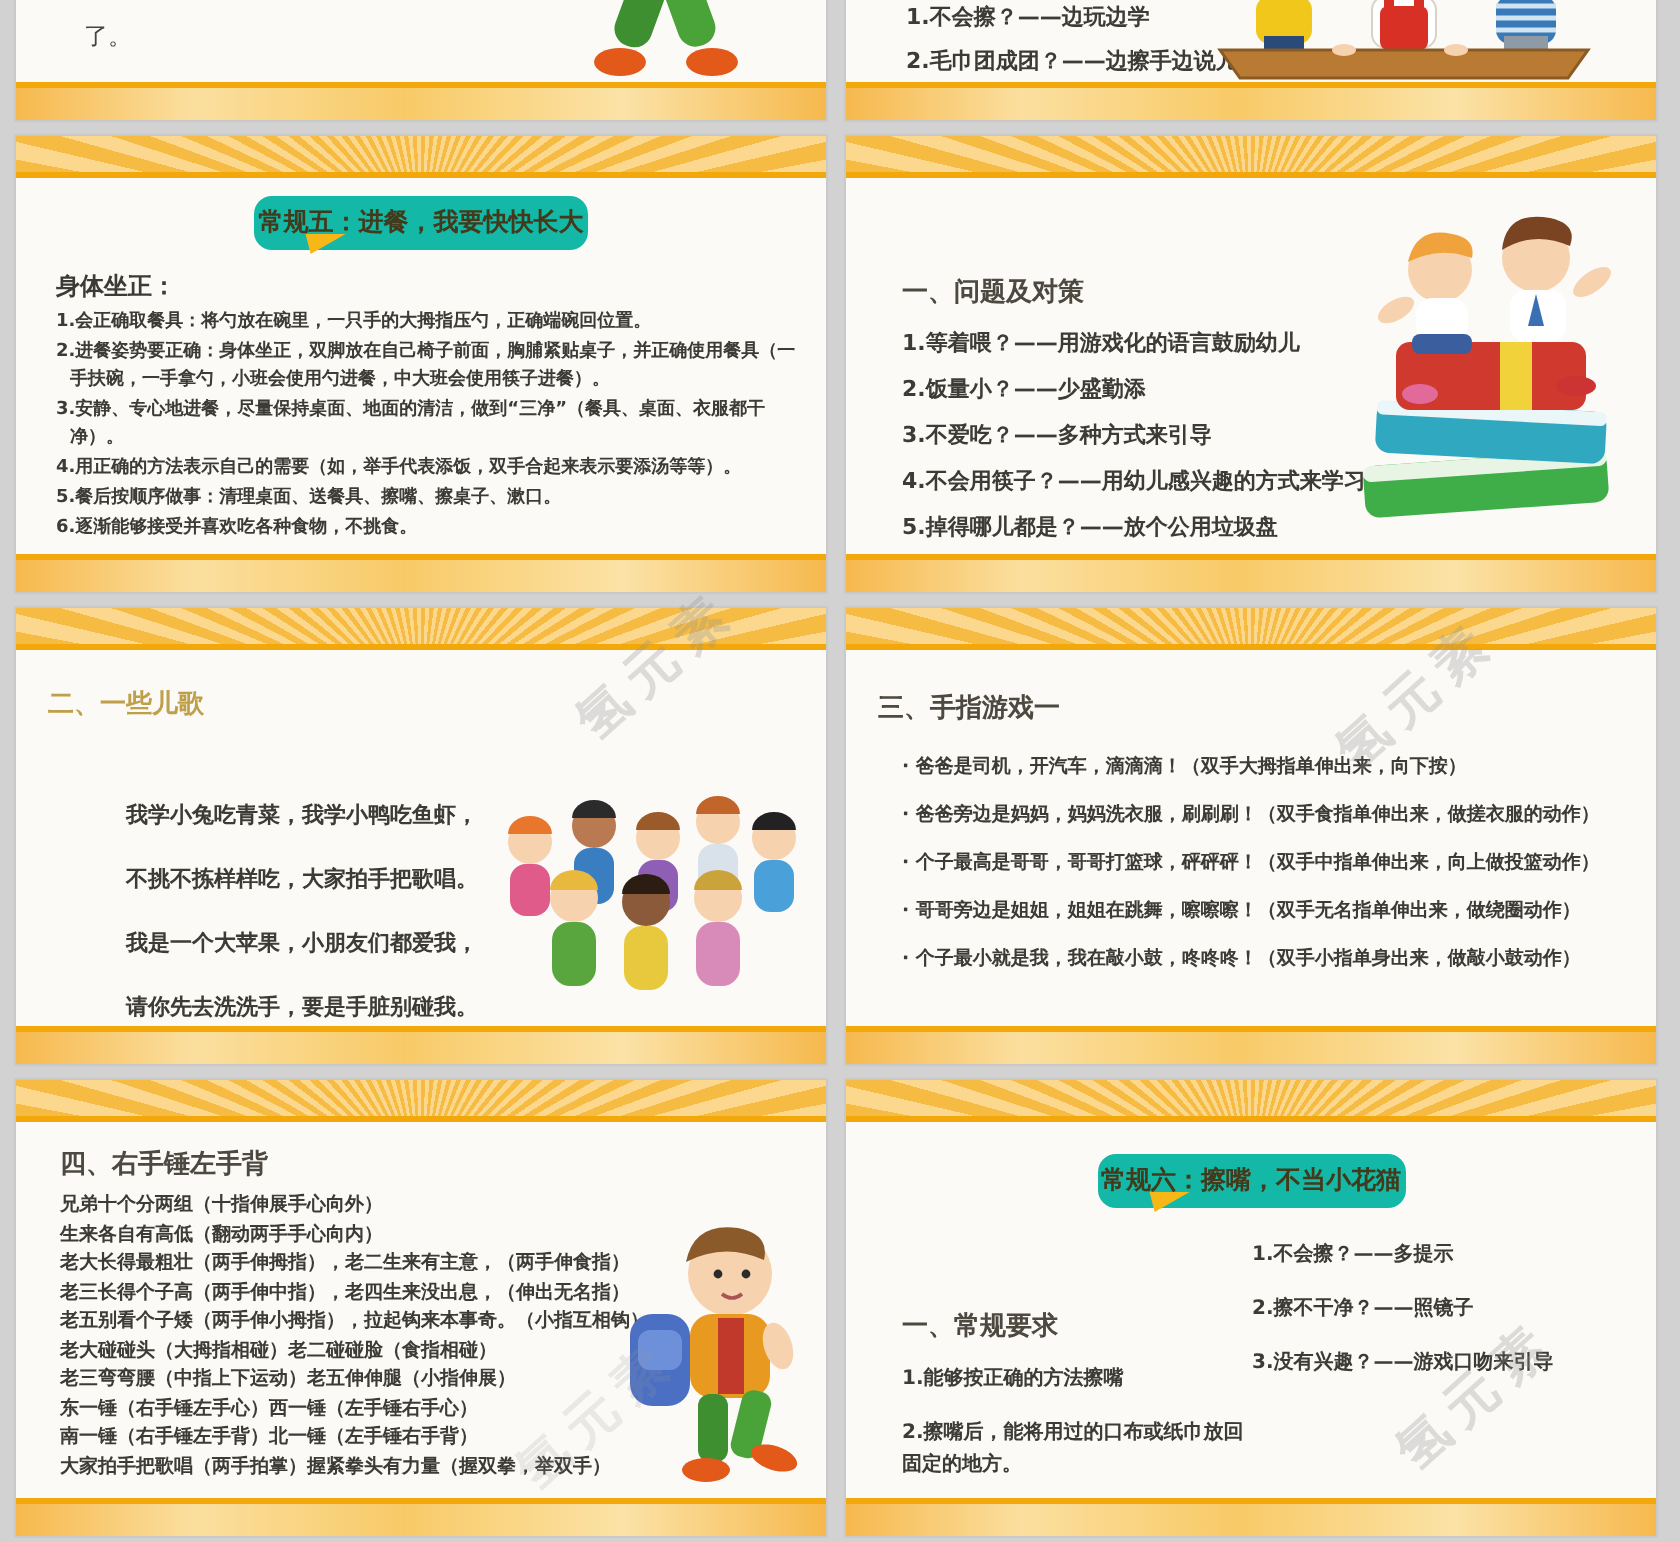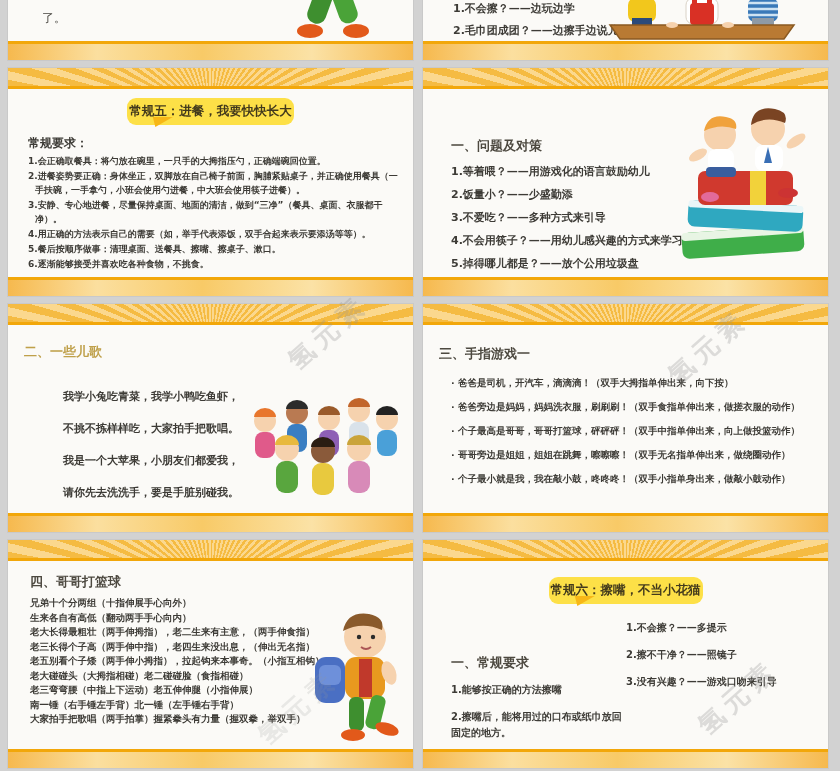--- a/index.html
+++ b/index.html
@@ -32,42 +32,42 @@
     background:linear-gradient(90deg,#f6b94e 0%,#fbdf9f 22%,#f8ca67 48%,#fbe2a6 75%,#f6b94e 100%);
   }
   .slide-body { position:relative; flex:1; overflow:hidden; }
 
   .frag { position:absolute; left:34px; top:10px; font-size:12px; color:#46443e; }
 
   .p-line { font-size:11px; font-weight:bold; color:#3d3b36; margin:3px 0 7px 30px; }
 
   .bubble {
     position:relative; width:fit-content; margin:9px auto 4px auto;
-    background:#fde047; color:#433a1c;
+    background:#14b8a6; color:#433a1c;
     font-size:12.5px; font-weight:bold;
     padding:5px 2px; border-radius:9px;
     z-index:1;
   }
   .bubble::after {
     content:""; position:absolute; left:22px; bottom:-9px;
     border:7px solid transparent; border-top:10px solid #f7b717;
     border-right-width:13px; transform:skewX(-24deg);
   }
 
   .heading { font-size:13px; font-weight:bold; color:#4d4940;margin-top:34px; }
   .heading.gold { color:#bfa04a; }
 
   .list-sm { padding:2px 8px 0 20px; }
   .list-sm .li { font-size:9px; font-weight:bold; color:#3d3b36; line-height:1.55; text-indent:-7px; padding-left:7px; margin-bottom:1px; }
   .list-sm .hd { font-size:12px; font-weight:bold; color:#3d3b36; margin:4px 0 3px 0; }
 
   .qa-list { padding:14px 8px 0 28px; }
   .qa-list .li { font-size:11px; font-weight:bold; color:#3d3b36; margin-bottom:8px; width:250px; }
 
-  .poem { position:absolute; left:55px; top:64px; }
+  .poem { position:absolute; left:55px; top:75px; }
   .poem .li { font-size:11px; font-weight:bold; color:#3d3b36; margin-bottom:17px; }
 
   .bullets { padding:6px 10px 0 28px; }
   .bullets .li { font-size:9.5px; font-weight:bold; color:#3d3b36; margin-bottom:11px; }
   .bullets .li::before { content:"· "; }
 
   .tight { padding:2px 8px 0 22px; }
   .tight .li { font-size:9.5px; font-weight:bold; color:#3d3b36; line-height:14.5px; width:300px; }
 
   .twocol { display:flex; padding:12px 10px 0 28px; }
@@ -127,21 +127,21 @@
       <div class="band-bottom"></div>
     </div>
   </div>
 
   <div class="row row-full">
     <div class="slide">
       <div class="band-top"></div>
       <div class="slide-body">
         <div class="bubble">常规五：进餐，我要快快长大</div>
         <div class="list-sm">
-          <div class="hd">常规要求：</div>
+          <div class="hd">身体坐正：</div>
           <div class="li">1.会正确取餐具：将勺放在碗里，一只手的大拇指压勺，正确端碗回位置。</div>
           <div class="li">2.进餐姿势要正确：身体坐正，双脚放在自己椅子前面，胸脯紧贴桌子，并正确使用餐具（一手扶碗，一手拿勺，小班会使用勺进餐，中大班会使用筷子进餐）。</div>
           <div class="li">3.安静、专心地进餐，尽量保持桌面、地面的清洁，做到“三净”（餐具、桌面、衣服都干净）。</div>
           <div class="li">4.用正确的方法表示自己的需要（如，举手代表添饭，双手合起来表示要添汤等等）。</div>
           <div class="li">5.餐后按顺序做事：清理桌面、送餐具、擦嘴、擦桌子、漱口。</div>
           <div class="li">6.逐渐能够接受并喜欢吃各种食物，不挑食。</div>
         </div>
       </div>
       <div class="band-bottom"></div>
     </div>
@@ -251,30 +251,31 @@
       </div>
       <div class="band-bottom"></div>
     </div>
   </div>
 
   <div class="row row-full" style="margin-bottom:0;">
     <div class="slide">
       <div class="band-top"></div>
       <div class="slide-body">
         <div class="h-pad" style="padding-top:10px; padding-left:22px;">
-          <span class="heading">四、哥哥打篮球</span>
+          <span class="heading">四、右手锤左手背</span>
         </div>
         <div class="tight" style="margin-top:3px;">
           <div class="li">兄弟十个分两组（十指伸展手心向外）</div>
           <div class="li">生来各自有高低（翻动两手手心向内）</div>
           <div class="li">老大长得最粗壮（两手伸拇指），老二生来有主意，（两手伸食指）</div>
           <div class="li">老三长得个子高（两手伸中指），老四生来没出息，（伸出无名指）</div>
           <div class="li">老五别看个子矮（两手伸小拇指），拉起钩来本事奇。（小指互相钩）</div>
           <div class="li">老大碰碰头（大拇指相碰）老二碰碰脸（食指相碰）</div>
           <div class="li">老三弯弯腰（中指上下运动）老五伸伸腿（小指伸展）</div>
+          <div class="li">东一锤（右手锤左手心）西一锤（左手锤右手心）</div>
           <div class="li">南一锤（右手锤左手背）北一锤（左手锤右手背）</div>
           <div class="li">大家拍手把歌唱（两手拍掌）握紧拳头有力量（握双拳，举双手）</div>
         </div>
         <svg class="illo" style="right:12px; bottom:2px;" width="92" height="138" viewBox="0 0 92 138">
           <rect x="6" y="48" width="30" height="46" rx="11" fill="#4a6fc3"></rect>
           <rect x="10" y="56" width="22" height="20" rx="6" fill="#6e90da"></rect>
           <circle cx="56" cy="28" r="21" fill="#f6d2ae"></circle>
           <path d="M34 22 q4 -20 26 -17 q16 3 13 16 q-20 -9 -39 1z" fill="#8a5a2b"></path>
           <circle cx="50" cy="28" r="2.2" fill="#2b2b2b"></circle>
           <circle cx="64" cy="28" r="2.2" fill="#2b2b2b"></circle>

